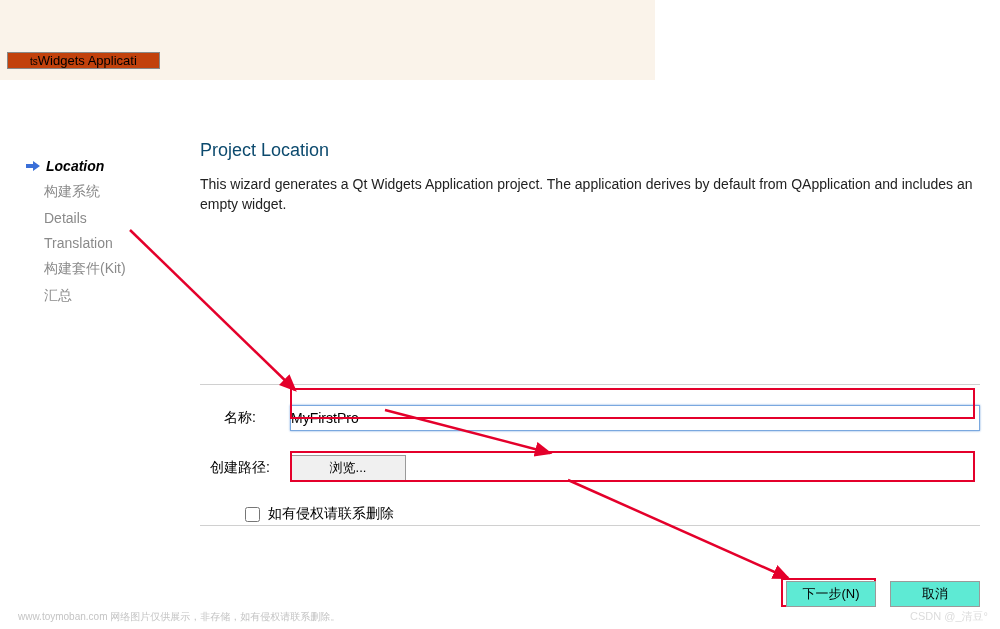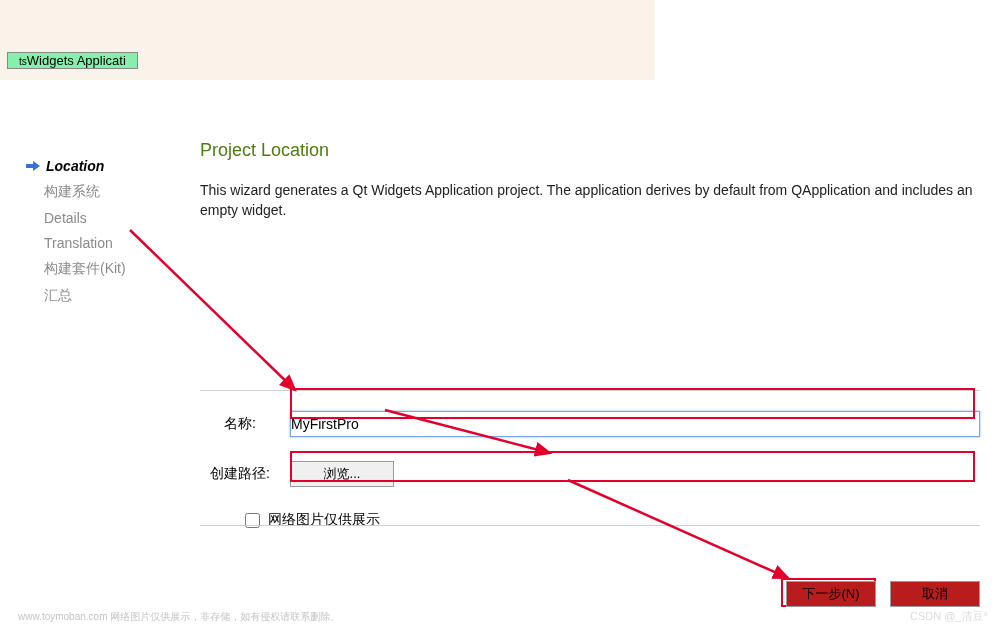--- a/index.html
+++ b/index.html
@@ -22,23 +22,23 @@
       left: 0;
       width: 655px;
       height: 80px;
       background: #faf3ea;
     }
     .tab-title {
       position: absolute;
       top: 52px;
       left: 7px;
       border: 1px solid #888;
-      padding: 0 11px;
-      font-size: 13px;
-      background: #86efac;
+      padding: 0 22px;
+      font-size: 13px;
+      background: #c2410c;
       z-index: 2;
     }
     .tab-title .small-s {
       font-size: 10px;
     }
     .sidebar {
       position: absolute;
       top: 158px;
       left: 44px;
       width: 150px;
@@ -62,23 +62,23 @@
       margin-left: -18px;
     }
     .main {
       position: absolute;
       top: 140px;
       left: 200px;
       right: 20px;
     }
     .heading {
       font-size: 18px;
-      color: #4d7c0f;
+      color: #0c4a6e;
       font-weight: normal;
-      margin-bottom: 20px;
+      margin-bottom: 14px;
     }
     .description {
       font-size: 14px;
       color: #222;
       line-height: 1.4;
       margin-bottom: 20px;
     }
     .form-divider {
       border: none;
       border-top: 1px solid #d0d0d0;
@@ -109,21 +109,21 @@
     .name-highlight {
       border: 1px solid #7aa8df;
       box-shadow: 0 0 2px #7aa8df;
     }
     .red-box {
       position: absolute;
       border: 2px solid #e4002b;
       pointer-events: none;
     }
     .browse-btn {
-      width: 104px;
+      width: 116px;
       height: 26px;
       margin-left: 0;
       background: #f0f0f0;
       border: 1px solid #9a9a9a;
       font-size: 13px;
       font-family: inherit;
       cursor: pointer;
     }
     .checkbox-row {
       display: flex;
@@ -149,21 +149,21 @@
     .button-row {
       position: absolute;
       bottom: 22px;
       right: 20px;
       display: flex;
       gap: 14px;
     }
     .btn {
       width: 90px;
       height: 26px;
-      background: #b91c1c;
+      background: #5eead4;
       border: 1px solid #9a9a9a;
       font-size: 13px;
       font-family: inherit;
       cursor: pointer;
     }
     .red-arrow {
       position: absolute;
       pointer-events: none;
     }
     .watermark-left {
@@ -226,21 +226,21 @@
       <input type="text" class="text-input name-highlight" value="MyFirstPro" style="">
     </div>
 
     <div class="form-row">
       <label class="form-label">创建路径:</label>
       <button class="browse-btn">浏览...</button>
     </div>
 
     <div class="checkbox-row">
       <input type="checkbox" style="">
-      <label class="checkbox-label">网络图片仅供展示</label>
+      <label class="checkbox-label">如有侵权请联系删除</label>
     </div>
   </div>
 </div>
 
 <div class="bottom-divider"></div>
 
 <div class="red-box" style="top:388px; left:290px; width:685px; height:31px;"></div>
 <div class="red-box" style="top:451px; left:290px; width:685px; height:31px;"></div>
 <div class="red-box" style="top:578px; left:781px; width:95px; height:29px;"></div>
 

